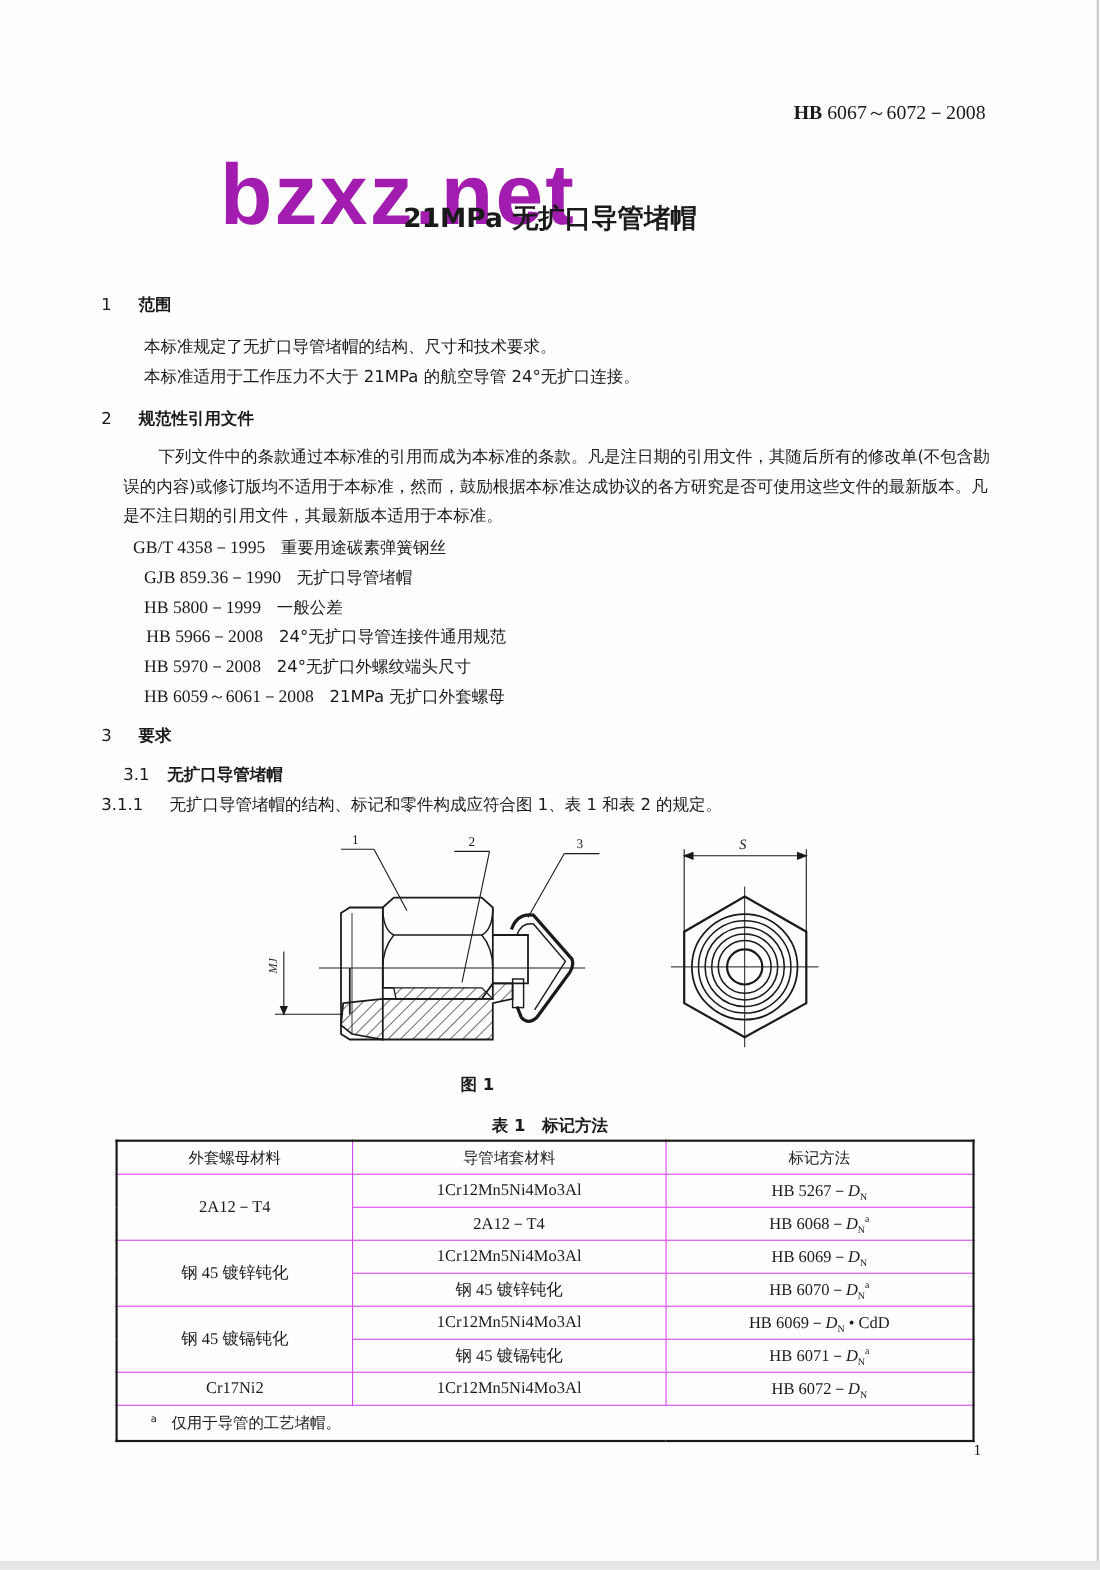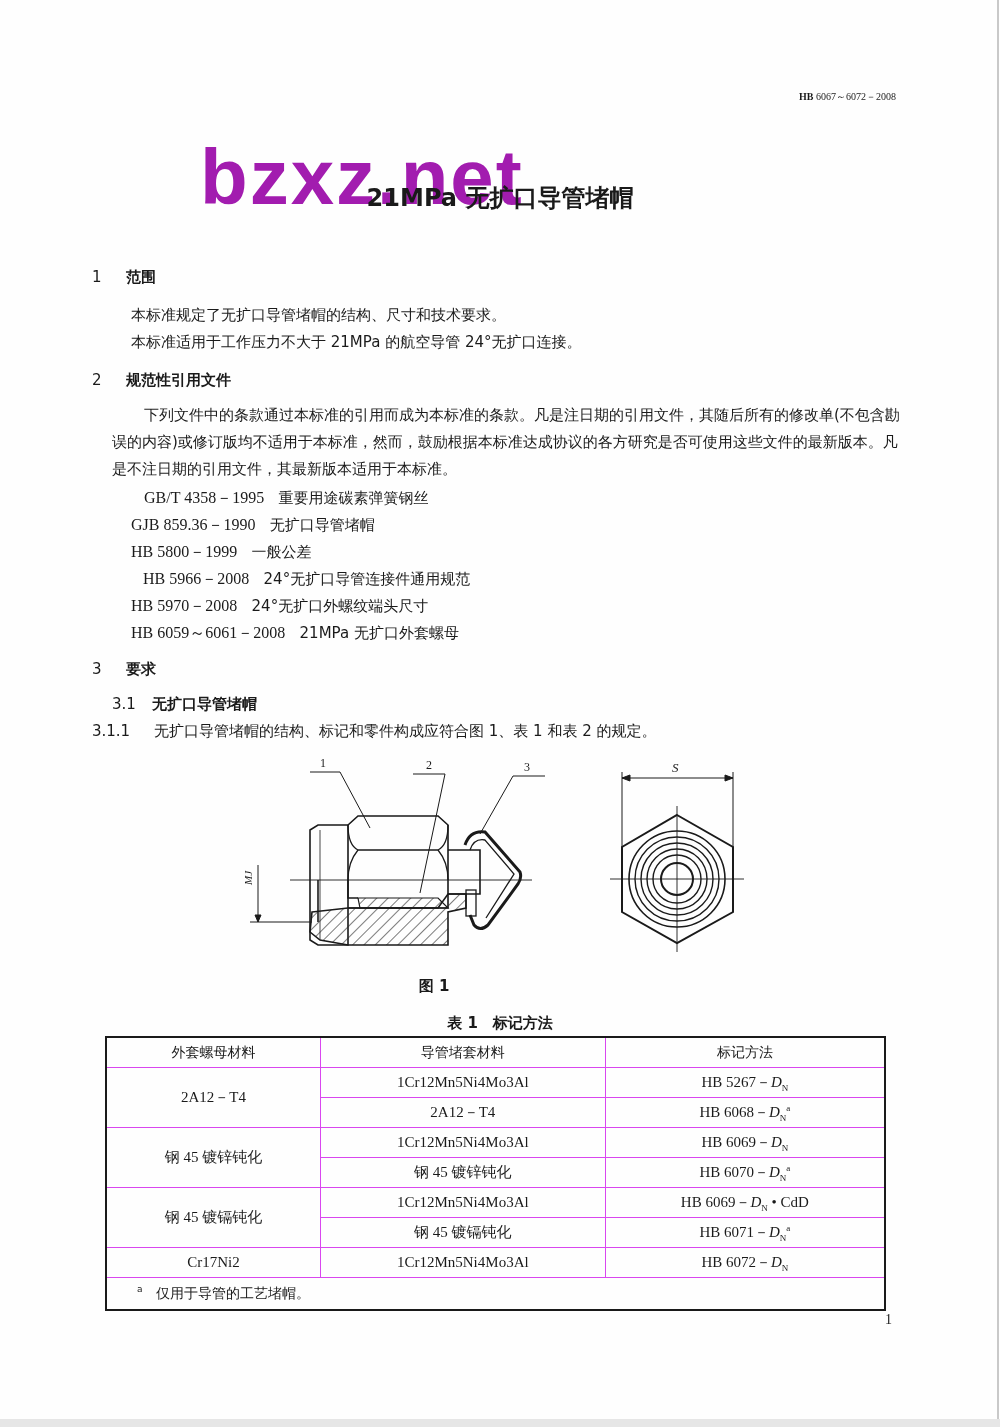--- a/index.html
+++ b/index.html
@@ -7,21 +7,21 @@
     width:1000px; height:1427px; position:relative; overflow:hidden;
     background:#fefefe; color:#1a1a1a;
     font-family:"DejaVu Sans", sans-serif;
   }
   .abs { position:absolute; }
   .serif { font-family:"Liberation Serif", "DejaVu Serif", serif; }
 
   .page-border-right { left:997px; top:0; width:2px; height:1420px; background:#c9c9c9; }
   .page-bottom-strip { left:0; top:1419px; width:1000px; height:8px; background:#e6e6e6; }
 
-  .std-number { left:700px; top:90px; width:196px; text-align:right; font-size:10px; font-weight:bold; white-space:nowrap; }
+  .std-number { left:700px; top:90px; width:196px; text-align:right; font-size:18px; font-weight:bold; white-space:nowrap; }
   .std-number .rest { font-weight:normal; }
   .watermark { left:200px; top:132px; font-size:78px; font-weight:bold; color:#a21caf; letter-spacing:2px; white-space:nowrap; font-family:"Liberation Sans", sans-serif; }
   .doc-title { left:0; width:1000px; top:182px; text-align:center; font-size:24px; font-weight:bold; white-space:nowrap; }
 
   .heading { font-size:15px; font-weight:bold; white-space:nowrap; }
   .heading .num { display:inline-block; width:34px; font-weight:normal; }
   .para { font-size:15px; white-space:nowrap; }
   .para-wide { font-size:15px; line-height:27px; width:800px; }
   .ref { font-size:15px; white-space:nowrap; }
   .ref .code { font-family:"Liberation Serif", serif; font-size:16px; }
@@ -63,30 +63,30 @@
   <span class="num">1</span><span>范围</span>
 </div>
 <div class="abs para" style="left:131px; top:306px;">本标准规定了无扩口导管堵帽的结构、尺寸和技术要求。</div>
 <div class="abs para" style="left:131px; top:333px;">本标准适用于工作压力不大于 21MPa 的航空导管 24°无扩口连接。</div>
 
 <div class="abs heading" style="left:92px; top:371px;">
   <span class="num">2</span><span>规范性引用文件</span>
 </div>
 <div class="abs para-wide" style="left:112px; top:402px; text-indent:32px;">下列文件中的条款通过本标准的引用而成为本标准的条款。凡是注日期的引用文件，其随后所有的修改单(不包含勘误的内容)或修订版均不适用于本标准，然而，鼓励根据本标准达成协议的各方研究是否可使用这些文件的最新版本。凡是不注日期的引用文件，其最新版本适用于本标准。</div>
 
-<div class="abs ref" style="left:144px; top:488px;text-align:right;">
+<div class="abs ref" style="left:121px; top:488px;text-align:right;">
   <span class="code">GB/T 4358－1995</span>&nbsp;&nbsp;&nbsp;<span>重要用途碳素弹簧钢丝</span>
 </div>
 <div class="abs ref" style="left:131px; top:515px;">
   <span class="code">GJB 859.36－1990</span>&nbsp;&nbsp;&nbsp;<span>无扩口导管堵帽</span>
 </div>
 <div class="abs ref" style="left:131px; top:542px;">
   <span class="code">HB 5800－1999</span>&nbsp;&nbsp;&nbsp;<span>一般公差</span>
 </div>
-<div class="abs ref" style="left:143px; top:569px;">
+<div class="abs ref" style="left:133px; top:569px;">
   <span class="code">HB 5966－2008</span>&nbsp;&nbsp;&nbsp;<span>24°无扩口导管连接件通用规范</span>
 </div>
 <div class="abs ref" style="left:131px; top:596px;">
   <span class="code">HB 5970－2008</span>&nbsp;&nbsp;&nbsp;<span>24°无扩口外螺纹端头尺寸</span>
 </div>
 <div class="abs ref" style="left:131px; top:623px;">
   <span class="code">HB 6059～6061－2008</span>&nbsp;&nbsp;&nbsp;<span>21MPa 无扩口外套螺母</span>
 </div>
 
 <div class="abs heading" style="left:92px; top:660px;">

